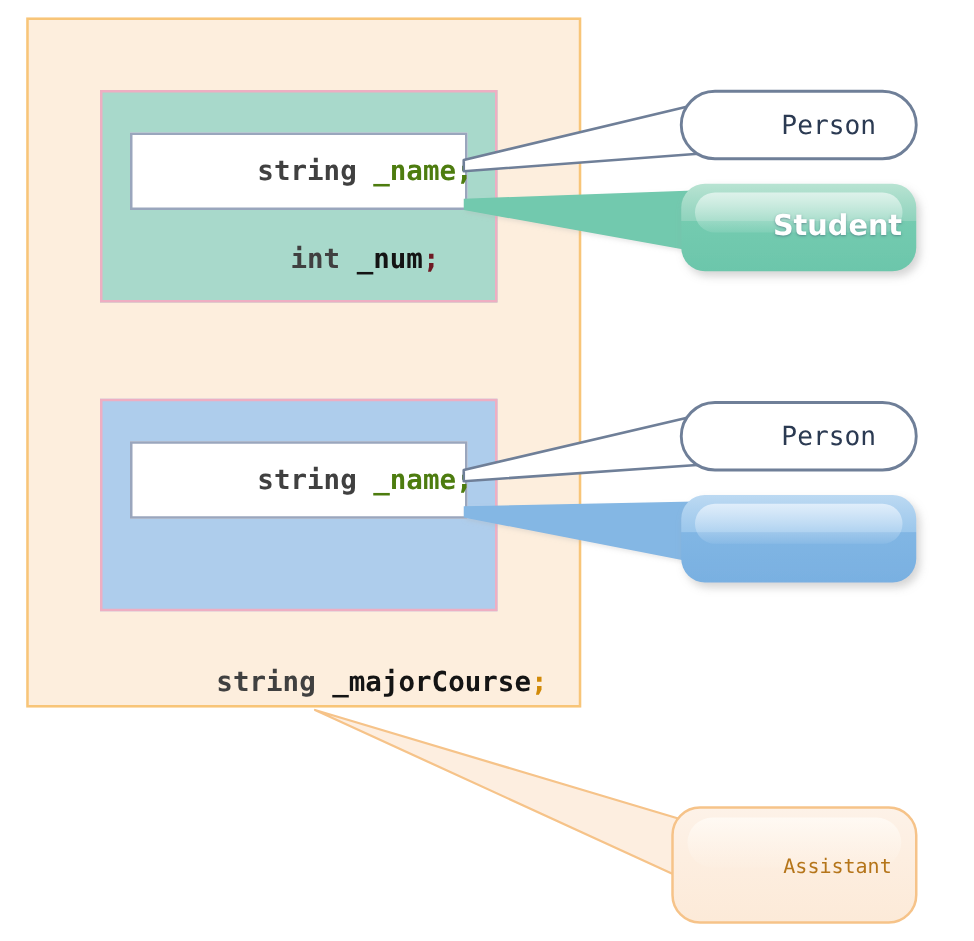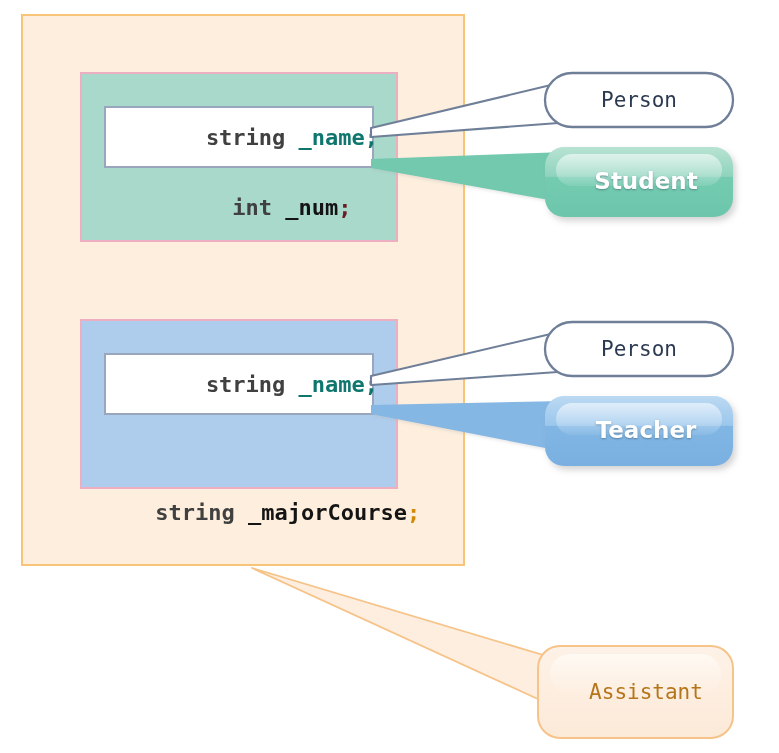--- a/index.html
+++ b/index.html
@@ -79,51 +79,52 @@
     font-family: "DejaVu Sans Mono", monospace;
     font-size: 22px;
     font-weight: bold;
     white-space: pre;
     letter-spacing: 0px;
   }
   .kw   { color: #404040; }
   .idn  { color: #141414; margin-top: 16px; }
   .semi-dark { color: #6e1a24; }
   .semi-gold { color: #d18a08; }
-  .semi-navy { color: #0f766e; text-align: right; }
+  .semi-navy { color: #4d7c0f; text-align: right; }
 
   
   .field-free {
     position: absolute;
     left: 58px;
-    top: 492px;
+    top: 526px;
     width: 380px;
     height: 40px;
     display: flex;
     align-items: center;
-    justify-content: center;
+    justify-content: flex-end;
   }
 
   
   #callouts {
     position: absolute;
     left: 0; top: 0;
     width: 779px;
     height: 753px;
     pointer-events: none;
   }
 
   
   .callout-label {
     position: absolute;
     display: flex;
     align-items: center;
     justify-content: center;
     font-family: "DejaVu Sans Mono", monospace;
     white-space: nowrap;
+    padding-left: 24px;
   }
   .callout-label.person-a, .callout-label.person-b {
     left: 545px;
     width: 188px;
     height: 54px;
     font-size: 21px;
     color: #2b3a52;
   }
   .callout-label.person-a { top: 73px; }
   .callout-label.person-b { top: 322px; }
@@ -139,21 +140,21 @@
     text-shadow: 0 1px 2px rgba(60,90,110,0.55);
   }
   .callout-label.student { top: 147px; }
   .callout-label.teacher { top: 396px; }
 
   .callout-label.assistant {
     left: 556px;
     top: 646px;
     width: 180px;
     height: 92px;
-    font-size: 21px;
+    font-size: 16px;
     color: #b5751a;
   }
 </style>
 </head>
 <body>
 
 <div id="stage">
 
   <div class="outer-box"></div>
 
@@ -267,16 +268,15 @@
                L 540,700
                L 560,700 Z" fill="#fdeee0" stroke="#f6c389" stroke-width="1.8" stroke-linejoin="round"></path>
       <rect x="538" y="646" width="195" height="92" rx="22" ry="22" fill="url(#gradPeach)" stroke="#f6c389" stroke-width="2"></rect>
       <rect x="550" y="654" width="171" height="40" rx="20" ry="20" fill="url(#gradPeachGloss)"></rect>
     </g>
   </svg>
 
   <div class="callout-label person-a">Person</div>
   <div class="callout-label student">Student</div>
   <div class="callout-label person-b">Person</div>
-  <div class="callout-label teacher">Teacher</div>
   <div class="callout-label assistant">Assistant</div>
 
 </div>
 
 </body></html>

